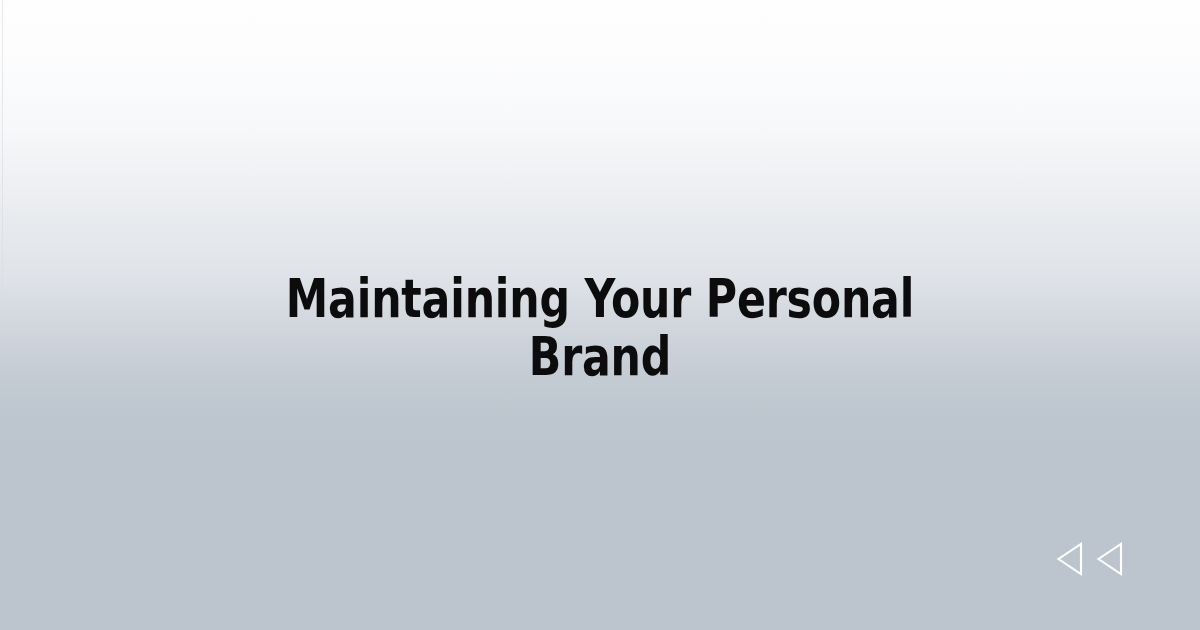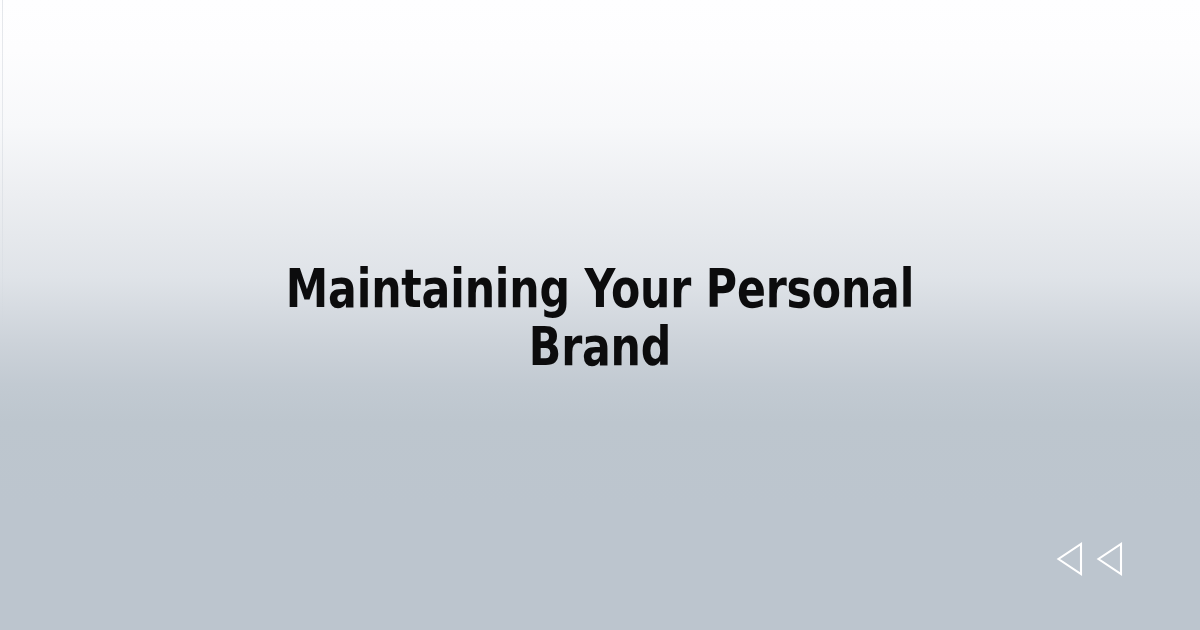--- a/index.html
+++ b/index.html
@@ -51,21 +51,21 @@
       rgba(175,183,194,0.22) 55%,
       rgba(180,188,198,0.00) 100%);
     pointer-events: none;
   }
 
   
   .title-block {
     position: absolute;
     left: 0;
     right: 0;
-    top: 260px;
+    top: 270px;
     display: flex;
     flex-direction: column;
     align-items: center;
     justify-content: flex-start;
     padding: 0 120px;
     box-sizing: border-box;
   }
 
   .slide-title {
     margin: 0;

